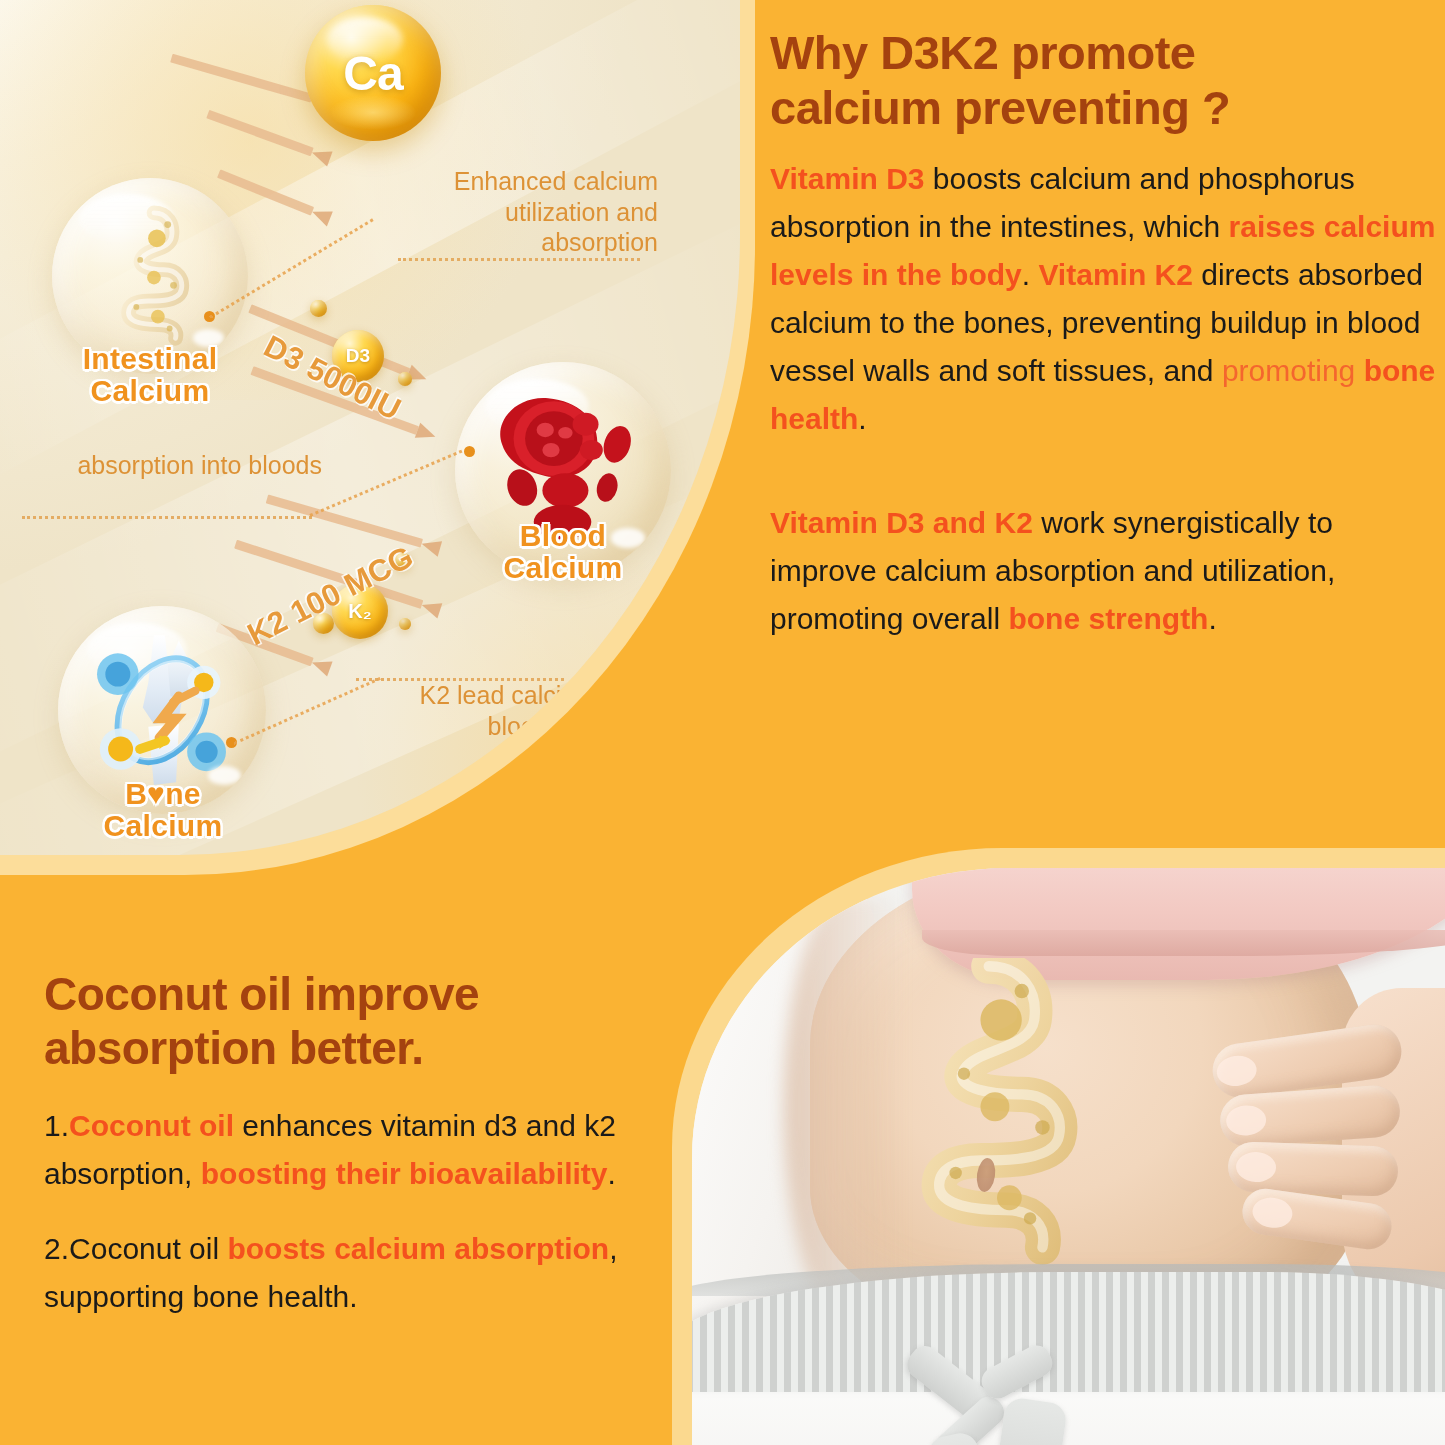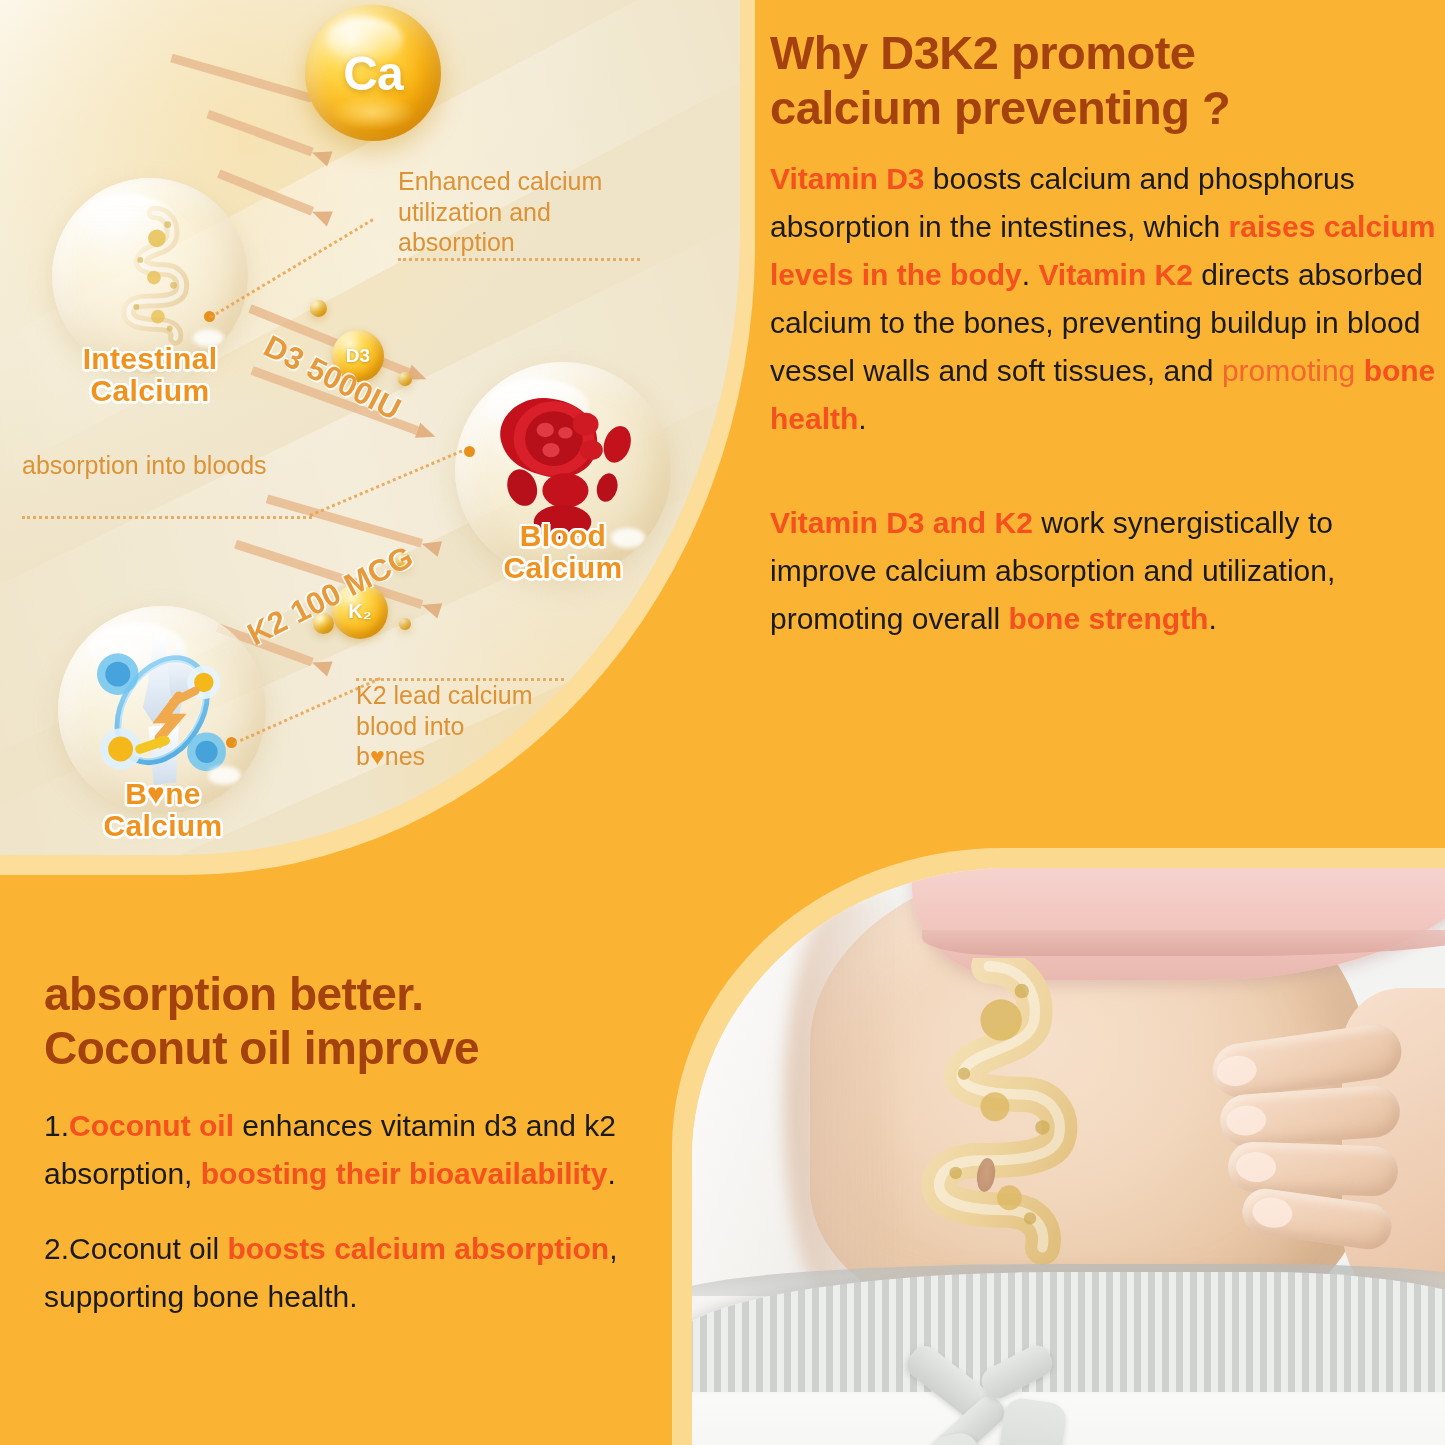--- a/index.html
+++ b/index.html
@@ -120,21 +120,21 @@
     position:absolute; top:0; width:0; height:0;
     border-top:8.5px solid transparent; border-bottom:8.5px solid transparent;
     border-left:19px solid #e0ac7c; opacity:.9;
   }
 
   
   .leader{ position:absolute; height:0; border-top:3px dotted #e8a24c; opacity:.85; transform-origin:left center; }
   .leader-dot{ position:absolute; width:11px; height:11px; border-radius:50%; background:#e8901c; }
 
   
-  .dlabel{ position:absolute; color:#dd9236; font-size:25px; line-height:1.22; }
+  .dlabel{ position:absolute; color:#dd9236; font-size:25px; line-height:1.22;text-align:right; }
   .dlabel-ul{ position:absolute; border-top:3px dotted #e3a658; opacity:.9; }
 
   .bold-label{
     position:absolute; color:#f0921e; font-size:30px; font-weight:bold; line-height:1.06;
     text-align:center; letter-spacing:.3px;
     text-shadow:
       -2px -2px 0 #fff, 2px -2px 0 #fff, -2px 2px 0 #fff, 2px 2px 0 #fff,
       0 -2.5px 0 #fff, 0 2.5px 0 #fff, -2.5px 0 0 #fff, 2.5px 0 0 #fff;
   }
   .heart{ color:#f0921e; }
@@ -470,22 +470,22 @@
       <div>calcium preventing ?</div>
     </div>
 
     <p class="para"><span class="hl">Vitamin D3</span><span> boosts calcium and phosphorus absorption in the intestines, which </span><span class="hl">raises calcium levels in the body</span><span>. </span><span class="hl">Vitamin K2</span><span> directs absorbed calcium to the bones, preventing buildup in blood vessel walls and soft tissues, and </span><span class="hl-light">promoting </span><span class="hl">bone health</span><span>.</span></p>
 
     <p class="para second"><span class="hl">Vitamin D3 and K2</span><span> work synergistically to improve calcium absorption and utilization, promoting overall </span><span class="hl">bone strength</span><span>.</span></p>
   </div>
 
   <div class="bottom-left">
     <div class="head-coco">
+      <div>Coconut oil improve</div>
       <div>absorption better.</div>
-      <div>Coconut oil improve</div>
     </div>
 
     <p class="bullet"><span>1.</span><span class="hl">Coconut oil</span><span> enhances vitamin d3 and k2 absorption, </span><span class="hl">boosting their bioavailability</span><span>.</span></p>
 
     <p class="bullet"><span>2.</span><span>Coconut oil </span><span class="hl">boosts calcium absorption</span><span>, supporting bone health.</span></p>
   </div>
 
   <div class="photo-ring">
     <div class="photo">
       <div class="photo-inner">

